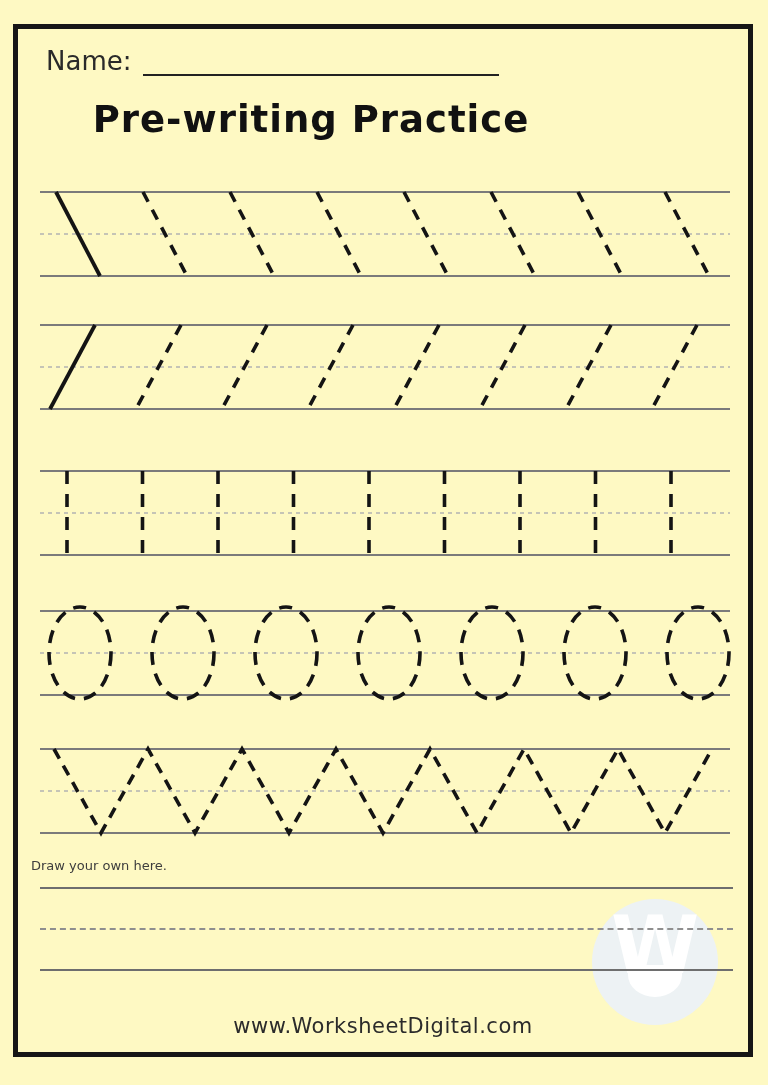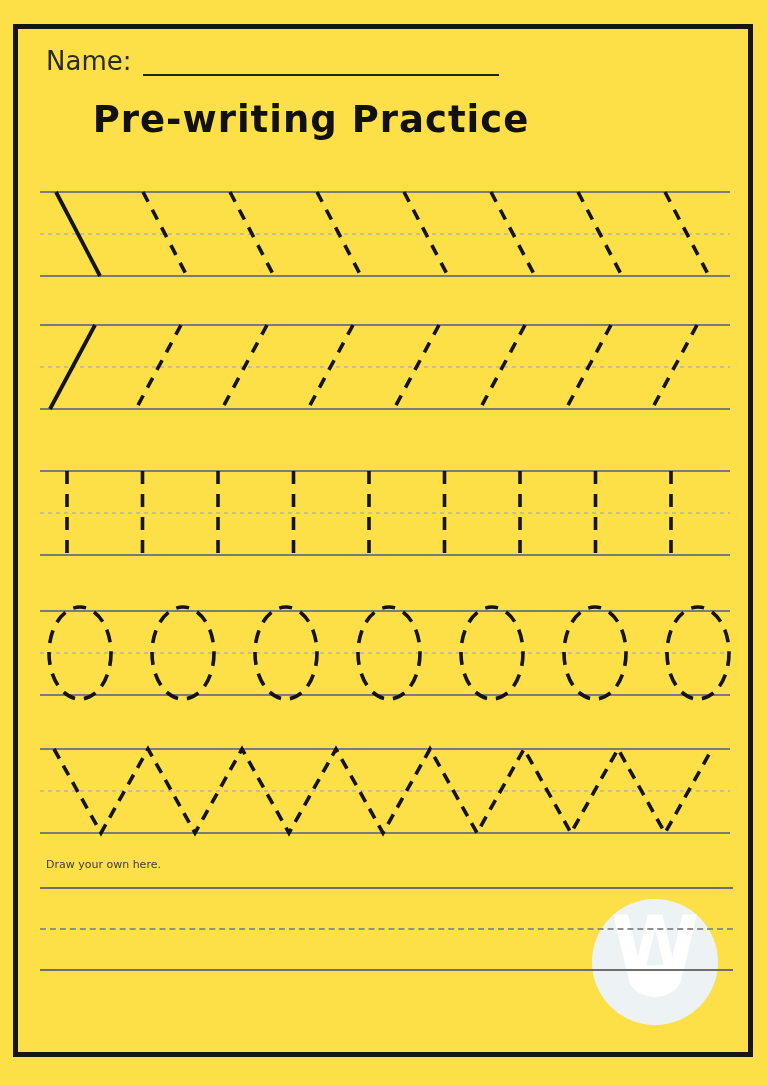--- a/index.html
+++ b/index.html
@@ -1,17 +1,17 @@
 <!DOCTYPE html>
 <html><head>
 <meta charset="utf-8">
 <style>
   html,body{margin:0;padding:0;background:#ffffff;}
   .sheet{
-    position:relative;width:768px;height:1085px;background:#fde047;
+    position:relative;width:768px;height:1085px;background:#fef9c3;
     font-family:"DejaVu Sans","Liberation Sans",sans-serif;overflow:hidden;
   }
   .frame{
     position:absolute;left:13px;top:24px;width:740px;height:1033px;
     border:5px solid #161616;box-sizing:border-box;background:transparent;
   }
   .name-row{
     position:absolute;left:46px;top:46px;font-size:26px;color:#2a2a2a;
     display:flex;align-items:flex-end;z-index:2;
   }
@@ -21,21 +21,21 @@
   }
   .title{
     position:absolute;left:13px;top:98px;width:596px;margin:0;
     text-align:center;font-size:37px;font-weight:bold;color:#111111;
     letter-spacing:1px;z-index:2;
   }
   .practice-row{position:absolute;left:40px;width:690px;height:100px;z-index:2;}
   .practice-row svg{display:block;overflow:visible;}
   .row-0{top:184px;} .row-1{top:317px;} .row-2{top:463px;} .row-3{top:603px;} .row-4{top:741px;}
   .draw-prompt{
-    position:absolute;left:46px;top:858px;font-size:11px;color:#3d3d3d;z-index:2;
+    position:absolute;left:31px;top:858px;font-size:13px;color:#3d3d3d;z-index:2;
   }
   .blank-line{position:absolute;left:40px;width:693px;height:0;z-index:2;}
   .blank-solid-1{top:887px;border-top:2px solid #6e6e6e;}
   .blank-dashed{top:928px;border-top:2px dashed #8f8f8f;}
   .blank-solid-2{top:969px;border-top:2px solid #6e6e6e;}
   .watermark{position:absolute;left:592px;top:899px;width:126px;height:126px;z-index:1;}
   .footer{
     position:absolute;left:13px;top:1014px;width:740px;text-align:center;
     font-size:21px;color:#2b2b2b;z-index:2;letter-spacing:0.5px;
   }
@@ -128,13 +128,14 @@
   <div class="blank-line blank-solid-2"></div>
 
   <div class="watermark">
     <svg width="126" height="126" viewBox="0 0 126 126">
       <circle cx="63" cy="63" r="63" fill="#edf2f4"></circle>
       <text x="63" y="74" text-anchor="middle" font-family="DejaVu Sans, Liberation Sans, sans-serif" font-size="80" font-weight="bold" fill="#ffffff">W</text>
       <path d="M36,66 L90,66 L90,76 A27,22 0 0 1 36,76 Z" fill="#ffffff"></path>
     </svg>
   </div>
 
+  <div class="footer">www.WorksheetDigital.com</div>
 </div>
 
 </body></html>

